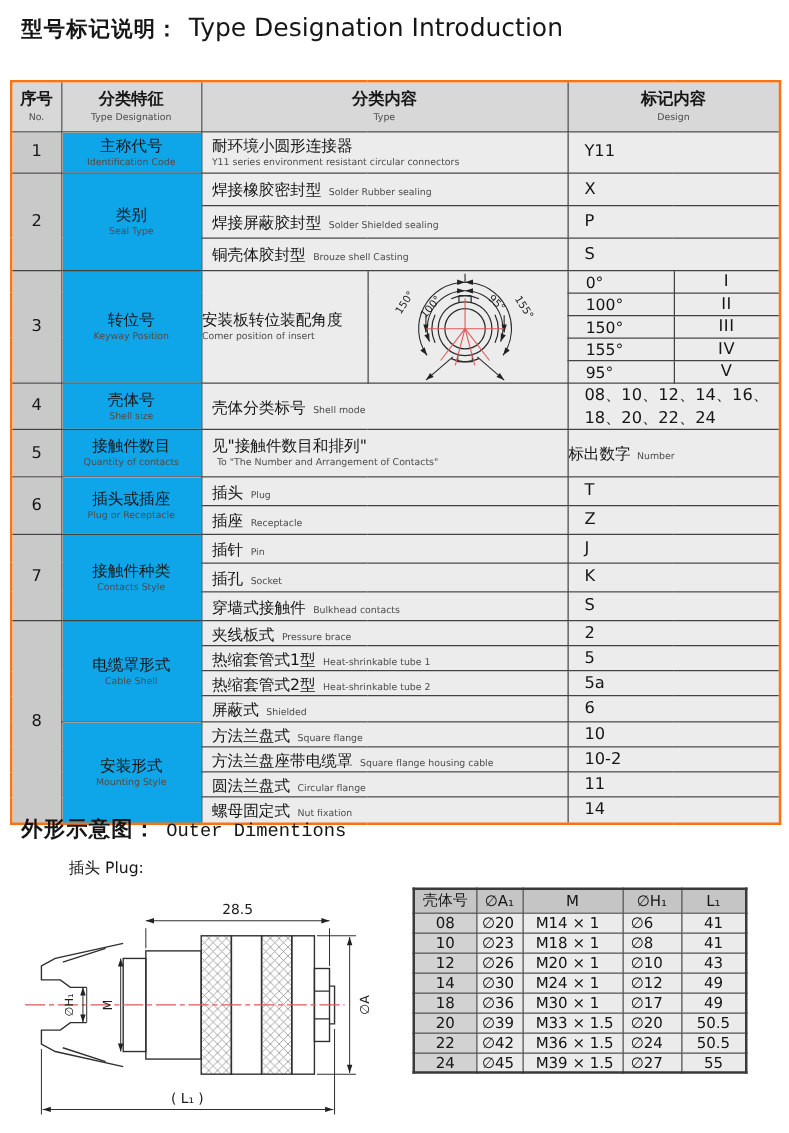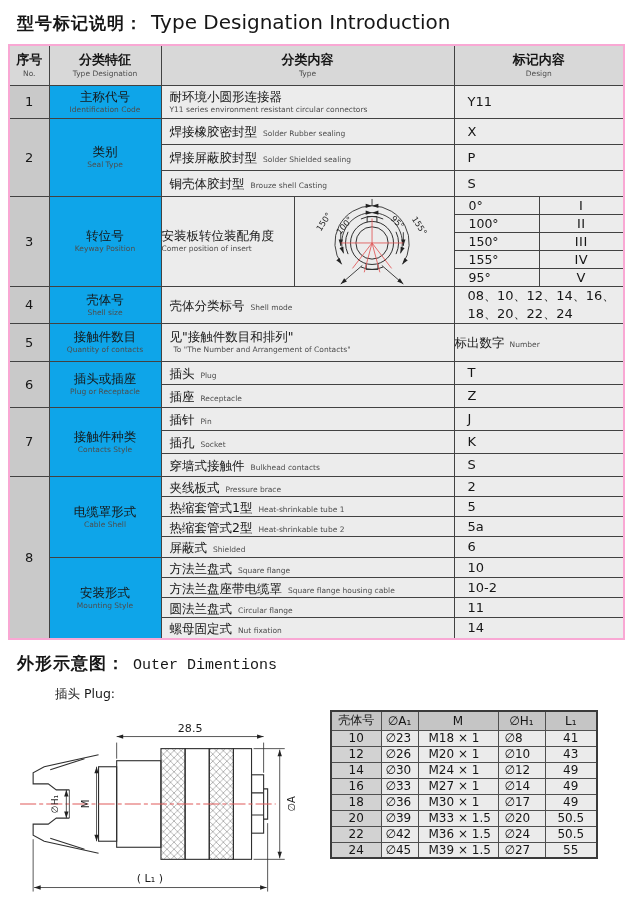--- a/index.html
+++ b/index.html
@@ -6,22 +6,22 @@
   html,body { background:#ffffff; }
   body {
     width: 631px; height: 906px; position: relative;
     font-family: "DejaVu Sans", "Liberation Sans", sans-serif;
     color: #161616;
   }
   .title { position:absolute; left:17px; top:10px; white-space:nowrap; }
   .title .tzh { font-size:17px; font-weight:bold; letter-spacing:1px; }
   .title .ten { font-size:20px; margin-left:8px; }
 
-  table.mt { position:absolute; left:8px; top:44px; width:615px;
-    border-collapse:collapse; table-layout:fixed; border:2px solid #f9a8d4; }
+  table.mt { position:absolute; left:8px; top:64px; width:615px;
+    border-collapse:collapse; table-layout:fixed; border:2px solid #f97316; }
   table.mt td { border:1px solid #424242; vertical-align:middle; overflow:hidden; }
   .no   { background:#c9c9c9; text-align:center; font-size:13px; }
   .hd   { background:#d8d8d8; text-align:center; }
   .hd .zh { font-size:13px; font-weight:600; }
   .feat { background:#0ea5e9; text-align:center; }
   .bodyc{ background:#ececec; }
   .zh { font-size:12.5px; line-height:1.3; }
   .en { font-size:7.5px; color:#4d4d4d; line-height:1.3; }
   .itemcell { padding-left:8px; }
   .itemcell .en { margin-left:6px; }
@@ -371,20 +371,27 @@
     </colgroup>
   <tbody>
       <tr class="dh">
     <td>壳体号</td>
     <td>∅A₁</td>
     <td>M</td>
     <td>∅H₁</td>
     <td>L₁</td>
   </tr>
   <tr>
+        <td class="shellcol">08</td>
+        <td class="cA">∅20</td>
+        <td class="cM">M14 × 1</td>
+        <td class="cH">∅6</td>
+        <td class="cL">41</td>
+      </tr>
+  <tr>
         <td class="shellcol">10</td>
         <td class="cA">∅23</td>
         <td class="cM">M18 × 1</td>
         <td class="cH">∅8</td>
         <td class="cL">41</td>
       </tr>
   <tr>
         <td class="shellcol">12</td>
         <td class="cA">∅26</td>
         <td class="cM">M20 × 1</td>
@@ -392,27 +399,20 @@
         <td class="cL">43</td>
       </tr>
   <tr>
         <td class="shellcol">14</td>
         <td class="cA">∅30</td>
         <td class="cM">M24 × 1</td>
         <td class="cH">∅12</td>
         <td class="cL">49</td>
       </tr>
   <tr>
-        <td class="shellcol">16</td>
-        <td class="cA">∅33</td>
-        <td class="cM">M27 × 1</td>
-        <td class="cH">∅14</td>
-        <td class="cL">49</td>
-      </tr>
-  <tr>
         <td class="shellcol">18</td>
         <td class="cA">∅36</td>
         <td class="cM">M30 × 1</td>
         <td class="cH">∅17</td>
         <td class="cL">49</td>
       </tr>
   <tr>
         <td class="shellcol">20</td>
         <td class="cA">∅39</td>
         <td class="cM">M33 × 1.5</td>

